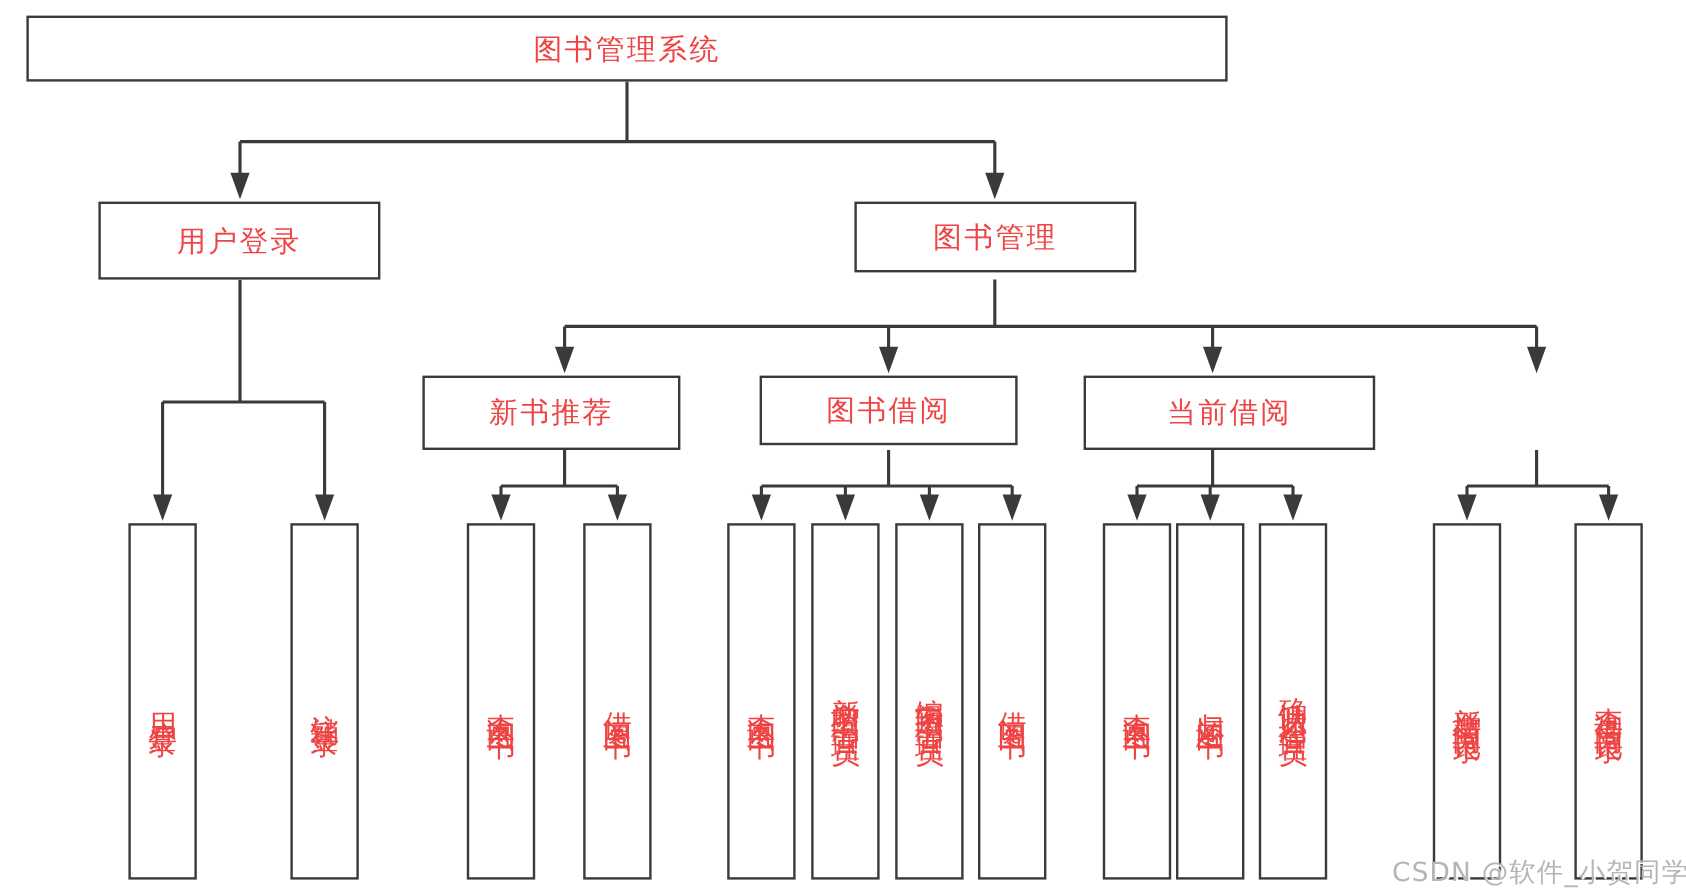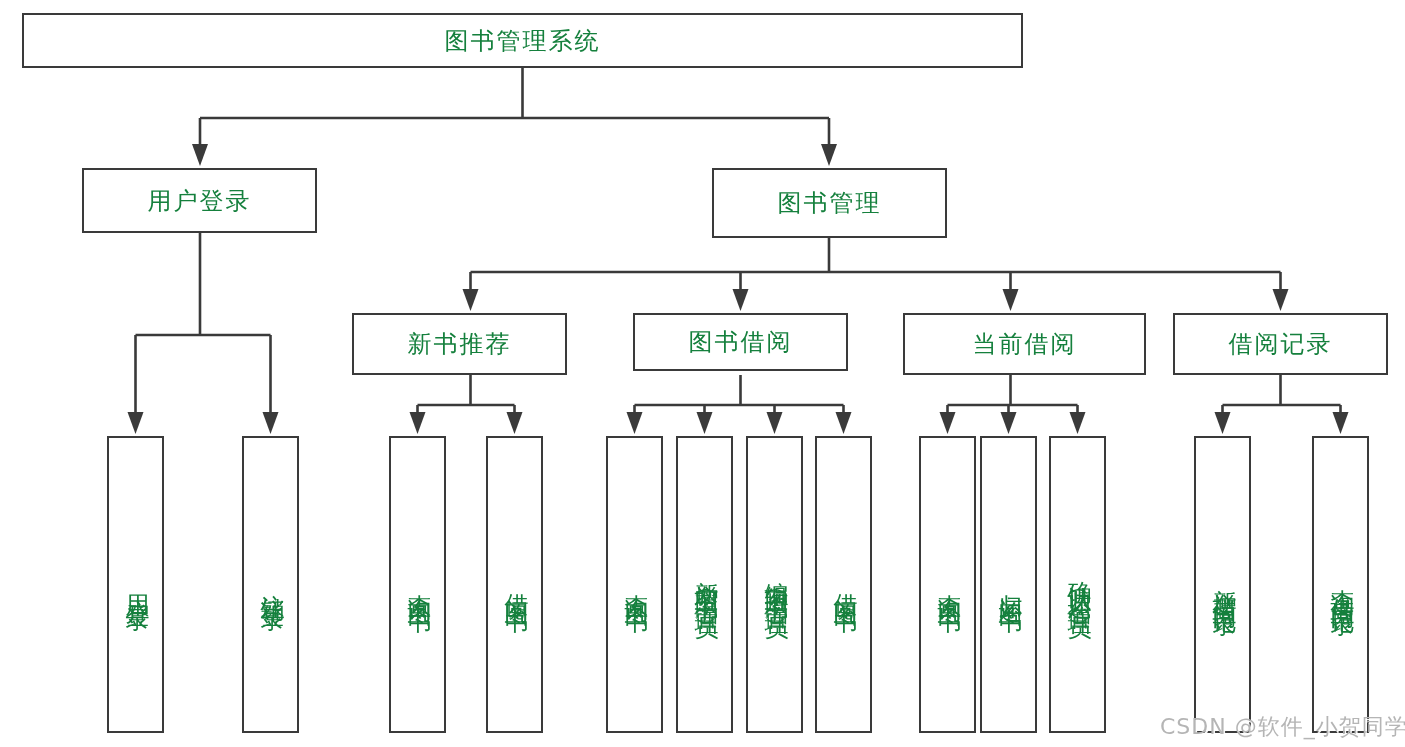--- a/index.html
+++ b/index.html
@@ -33,23 +33,22 @@
     stroke: none;
   }
   .box {
     position: absolute;
     box-sizing: border-box;
     border: 2.5px solid #3a3a3a;
     background: #ffffff;
     display: flex;
     align-items: center;
     justify-content: center;
-    color: #15803d;
+    color: #ef4444;
     z-index: 2;
-    font-family: Liberation Mono, monospace;
   }
   .h {
     font-size: 24px;
     letter-spacing: 2px;
     white-space: nowrap;
   }
   .v {
     writing-mode: vertical-rl;
     text-orientation: mixed;
     font-size: 24px;
@@ -105,26 +104,25 @@
     <polygon points="1069.5,412 1085.5,412 1077.5,434"></polygon>
 
     <path d="M1280.5 375 V405 M1222.5 405 H1340.5 M1222.5 405 V418 M1340.5 405 V418"></path>
     <polygon points="1214.5,412 1230.5,412 1222.5,434"></polygon>
     <polygon points="1332.5,412 1348.5,412 1340.5,434"></polygon>
   </svg>
 
   <div class="box h" style="left:22px; top:13px; width:1001px; height:55px;">图书管理系统</div>
 
   <div class="box h" style="left:82px; top:168px; width:235px; height:65px;">用户登录</div>
-  <div class="box h" style="left:712px; top:168px; width:235px; height:70px;">图书管理</div>
+  <div class="box h" style="left:712px; top:168px; width:235px; height:59px;">图书管理</div>
 
   <div class="box h" style="left:352px; top:313px; width:215px; height:62px;">新书推荐</div>
   <div class="box h" style="left:633px; top:313px; width:215px; height:58px;">图书借阅</div>
   <div class="box h" style="left:903px; top:313px; width:243px; height:62px;">当前借阅</div>
-  <div class="box h" style="left:1173px; top:313px; width:215px; height:62px;">借阅记录</div>
 
   <div class="box v" style="left:107px; top:436px; width:57px; height:297px;">用户登录</div>
   <div class="box v" style="left:242px; top:436px; width:57px; height:297px;">注销登录</div>
 
   <div class="box v" style="left:389px; top:436px; width:57px; height:297px;">查询图书</div>
   <div class="box v" style="left:486px; top:436px; width:57px; height:297px;">借阅图书</div>
 
   <div class="box v" style="left:606px; top:436px; width:57px; height:297px;">查询图书</div>
   <div class="box v" style="left:676px; top:436px; width:57px; height:297px;">新增图书（管理员）</div>
   <div class="box v" style="left:746px; top:436px; width:57px; height:297px;">编辑图书（管理员）</div>

